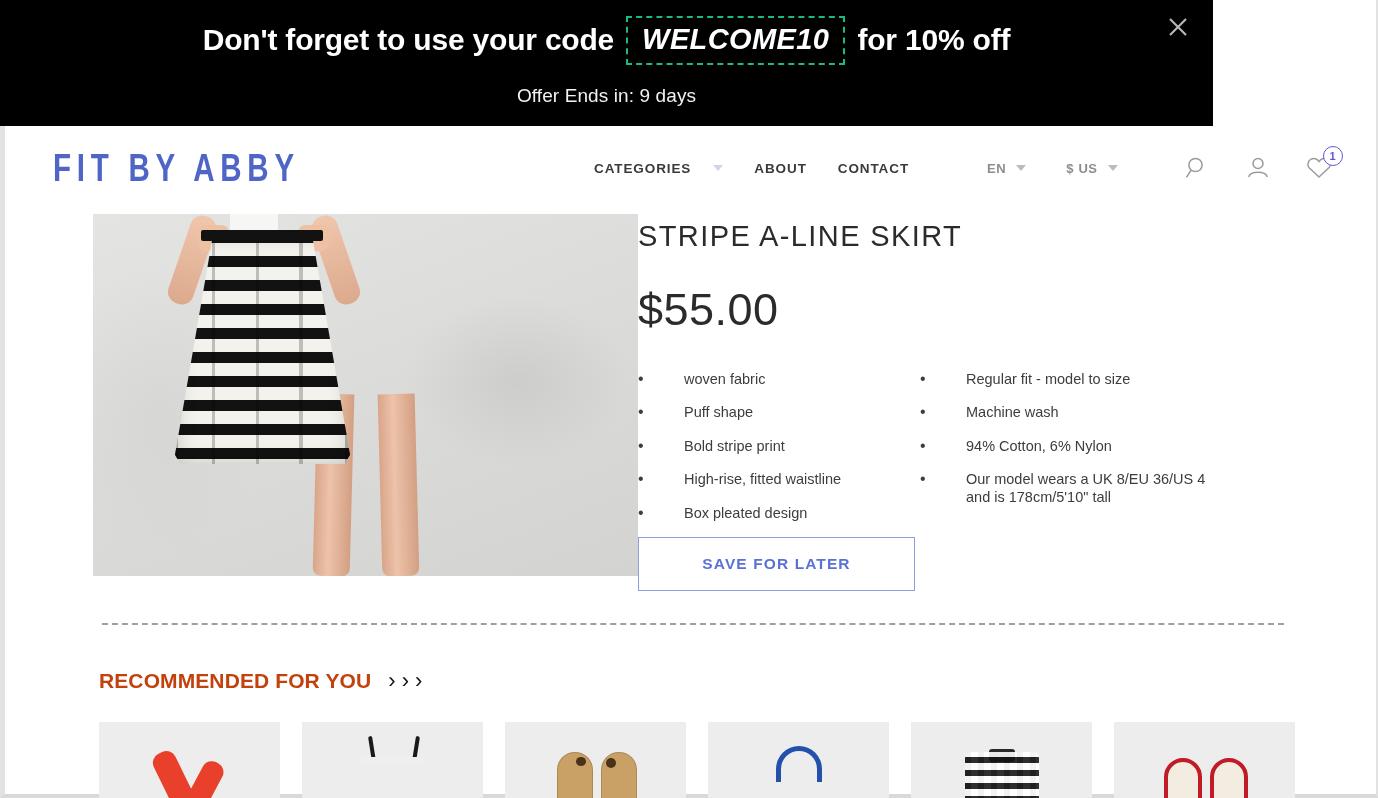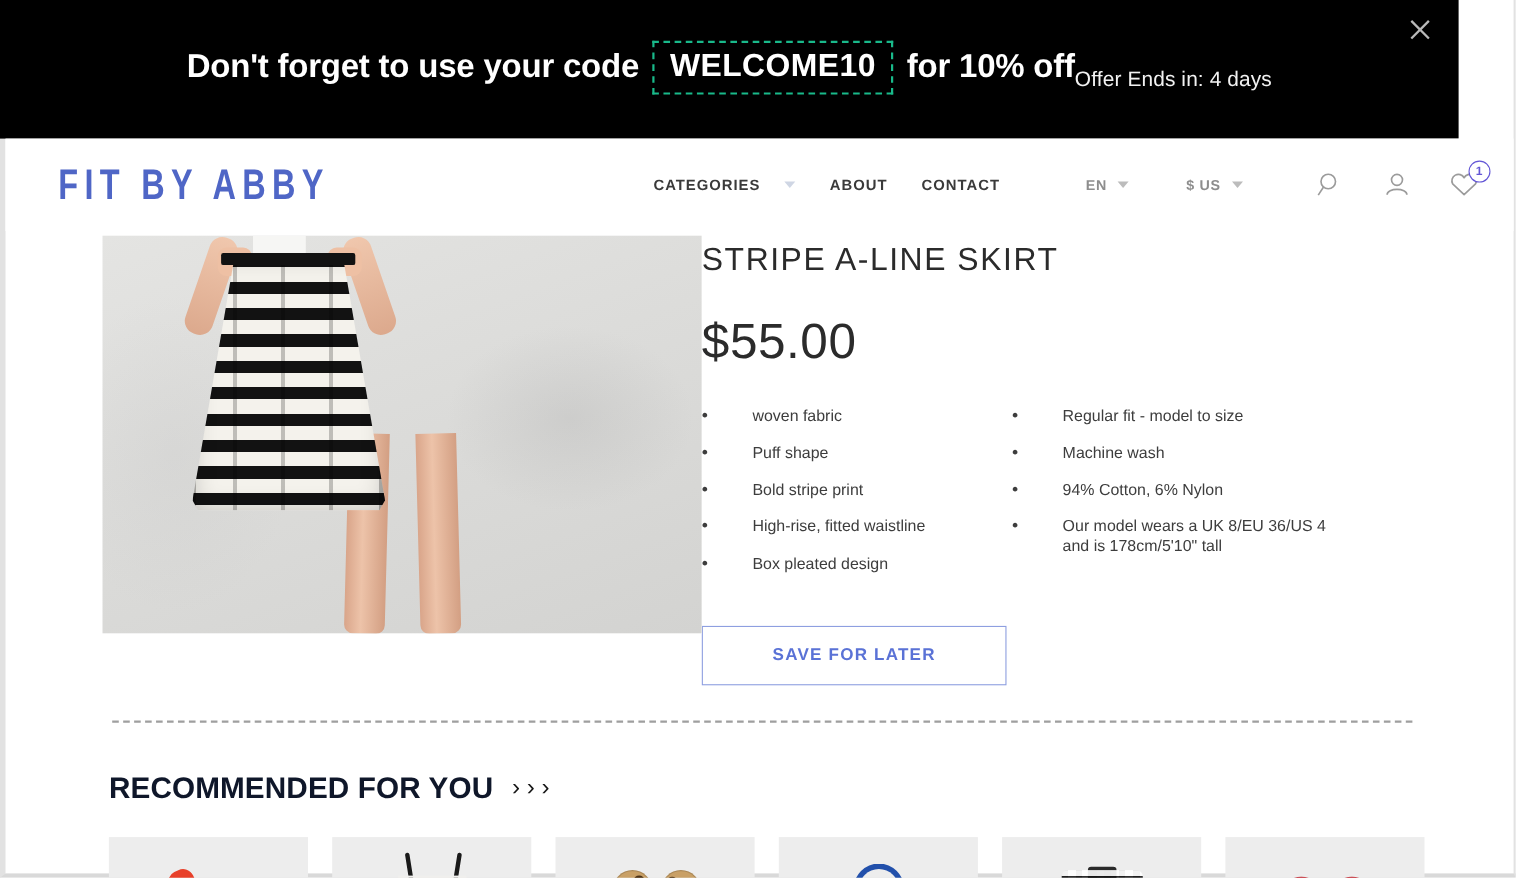--- a/index.html
+++ b/index.html
@@ -17,38 +17,39 @@
     border-right:2px solid #e2e2e2;
     border-bottom:4px solid #d9d9d9;
   }
 
   
   .promo {
     position:relative;
     height:126px;
     background:#000000;
     margin-left:-5px; margin-right:-2px;
-    width:1326px;
-    display:flex; flex-direction:row;
+    width:1213px;
+    display:flex; flex-direction:column;
     align-items:center; justify-content:center;
   }
   .promo-line1 {
     display:flex; align-items:center; justify-content:center;
     gap:12px;
     color:#ffffff;
     font-size:30px; font-weight:bold;
     letter-spacing:-0.2px;
     margin-top:-4px;
   }
   .promo-code {
     border:2px dashed #19b98a;
     padding:7px 14px 9px 14px;
     font-size:29px; font-weight:bold;
     color:#ffffff; letter-spacing:0.4px;
     line-height:1;
+    font-style:italic;
   }
   .promo-line2 {
     color:#f2f2f2;
     font-size:19px;
     margin-top:20px;
     letter-spacing:0.1px;
   }
   .promo-close {
     position:absolute; top:10px; right:18px;
     width:34px; height:34px;
@@ -92,21 +93,21 @@
     width:0;height:0;
     border-left:5px solid transparent;
     border-right:5px solid transparent;
     border-top:6px solid #cfd6e4;
   }
   .caret.dark { border-top-color:#bcbcbc; }
 
   .utils {
     display:flex; align-items:center;
     margin-left:78px;
-    gap:52px;
+    gap:40px;
   }
   .util-sel {
     display:flex; align-items:center; gap:10px;
     font-size:13px; font-weight:bold;
     color:#8d8d8d; letter-spacing:0.6px;
     cursor:pointer; white-space:nowrap;
   }
   .icons {
     display:flex; align-items:center;
     margin-left:62px;
@@ -253,21 +254,20 @@
     flex:0 0 auto;
     width:30px;
     color:#3d3d3d;
     font-size:16px;
     line-height:1.15;
   }
   .bullet-text { flex:1;margin-left:16px; }
 
   .actions {
     display:flex;
-    margin-top:32px;
     gap:9px;
   }
   .btn {
     height:54px;
     border:1.6px solid #8e9fe0;
     background:#ffffff;
     color:#5a72d6;
     font-size:15.5px;
     font-weight:bold;
     letter-spacing:1.1px;
@@ -285,22 +285,22 @@
   }
 
   
   .rec-head {
     display:flex; align-items:center;
     gap:17px;
     padding-left:94px;
     margin-top:44px;
   }
   .rec-title {
-    font-size:27px; font-weight:bold;
-    color:#0f172a;
+    font-size:21px; font-weight:bold;
+    color:#c2410c;
     letter-spacing:0.1px;
   }
   .rec-arrows {
     display:flex; gap:6px;
     color:#151515;
     font-size:22px;
     line-height:1;
     cursor:pointer;
   }
   .rec-row {
@@ -358,21 +358,21 @@
 <body>
 
 <div class="page">
 
   <div class="promo">
     <div class="promo-line1">
       <span>Don't forget to use your code</span>
       <span class="promo-code">WELCOME10</span>
       <span>for 10% off</span>
     </div>
-    <div class="promo-line2">Offer Ends in: 4 days</div>
+    <div class="promo-line2">Offer Ends in: 9 days</div>
     <div class="promo-close">
       <svg width="22" height="22" viewBox="0 0 22 22">
         <line x1="3" y1="3" x2="19" y2="19" stroke="#b9b9b9" stroke-width="2.1"></line>
         <line x1="19" y1="3" x2="3" y2="19" stroke="#b9b9b9" stroke-width="2.1"></line>
       </svg>
     </div>
   </div>
 
   <div class="header">
     <div class="logo">FIT BY ABBY</div>

